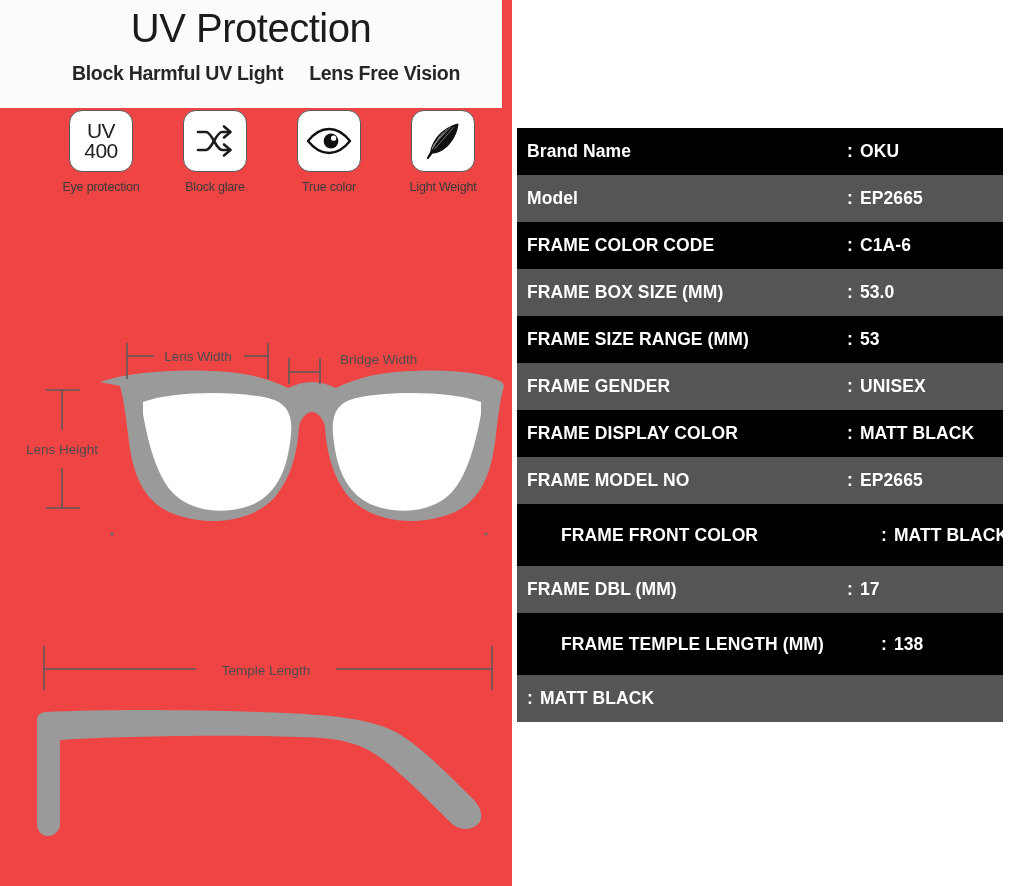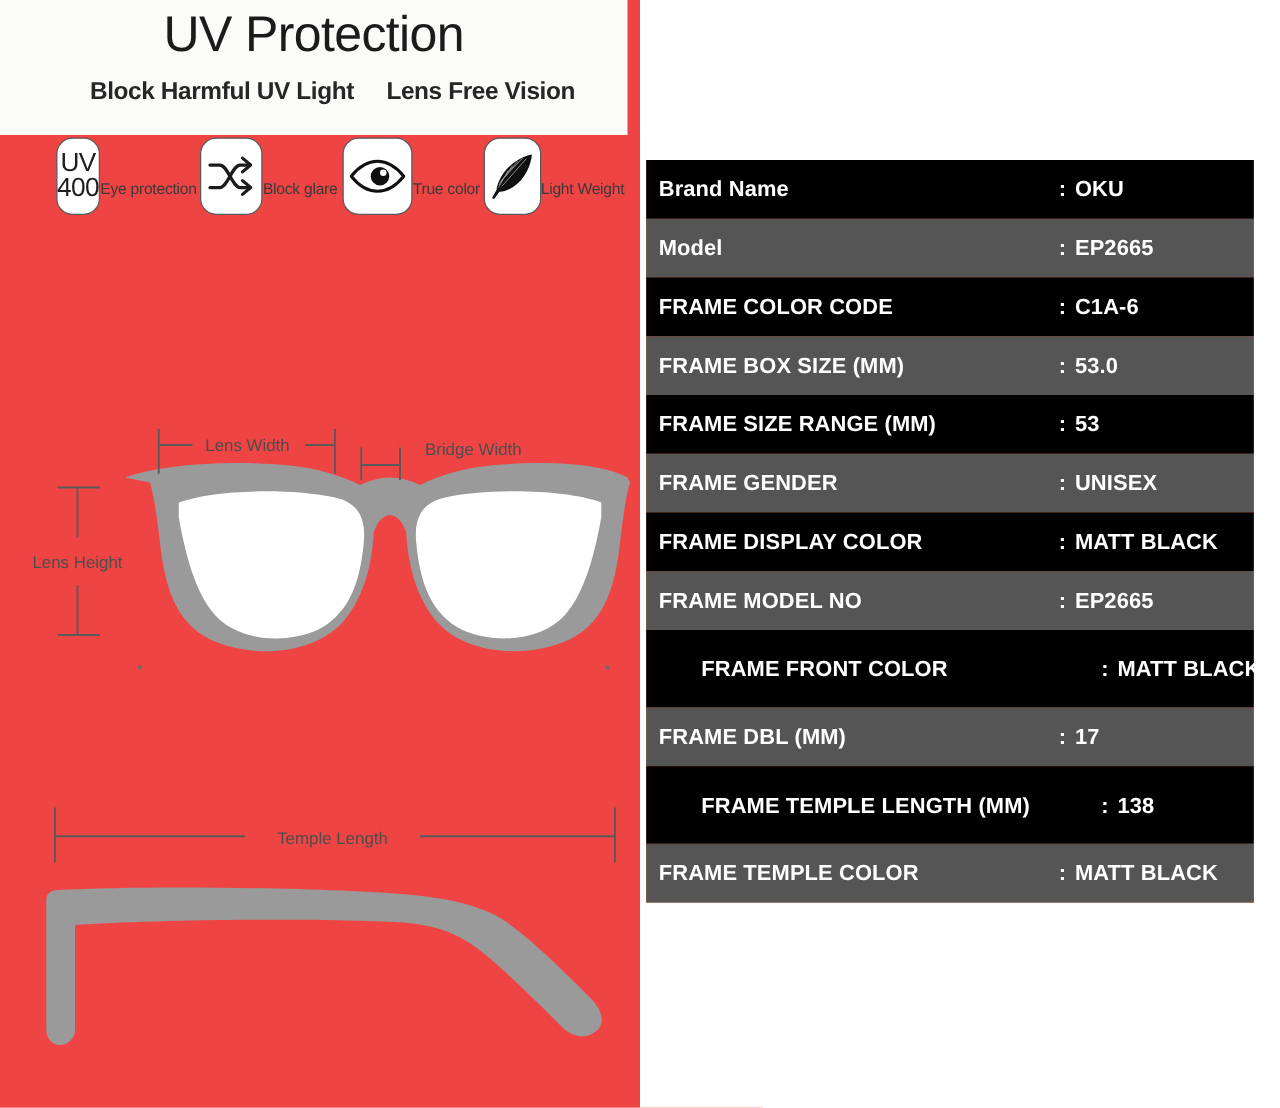--- a/index.html
+++ b/index.html
@@ -63,37 +63,37 @@
   #feature-row {
     position: absolute;
     left: 46px; top: 110px;
     width: 452px;
     display: flex;
     justify-content: space-between;
   }
   .feature {
     width: 110px;
     display: flex;
-    flex-direction: row;
+    flex-direction: column;
     align-items: center;
     justify-content: center;
   }
   .feature-box {
     width: 64px;
     height: 62px;
     border: 1.6px solid #5a5a5a;
     border-radius: 13px;
     background: #ffffff;
     display: flex;
     align-items: center;
     justify-content: center;
     box-sizing: border-box;
   }
   .feature-cap {
-    margin-top: 20px;
+    margin-top: 8px;
     font-size: 12.5px;
     color: #3a3a3a;
     font-family: "Liberation Sans", sans-serif;
     letter-spacing: -0.2px;
     white-space: nowrap;
   }
   .uv400-txt {
     font-family: "Liberation Sans", sans-serif;
     font-size: 21px;
     line-height: 0.95;
@@ -371,16 +371,15 @@
     </div>
     <div class="spec-row light">
       <div class="spec-label">FRAME DBL (MM)</div>
       <div class="spec-value"><span class="colon">:</span><span>17</span></div>
     </div>
     <div class="spec-row dark tall">
       <div class="spec-label">FRAME TEMPLE LENGTH (MM)</div>
       <div class="spec-value"><span class="colon">:</span><span>138</span></div>
     </div>
     <div class="spec-row light">
-      <div class="spec-label">FRAME TEMPLE COLOR</div>
       <div class="spec-value"><span class="colon">:</span><span>MATT BLACK</span></div>
     </div>
   </div>
 
 </body></html>

